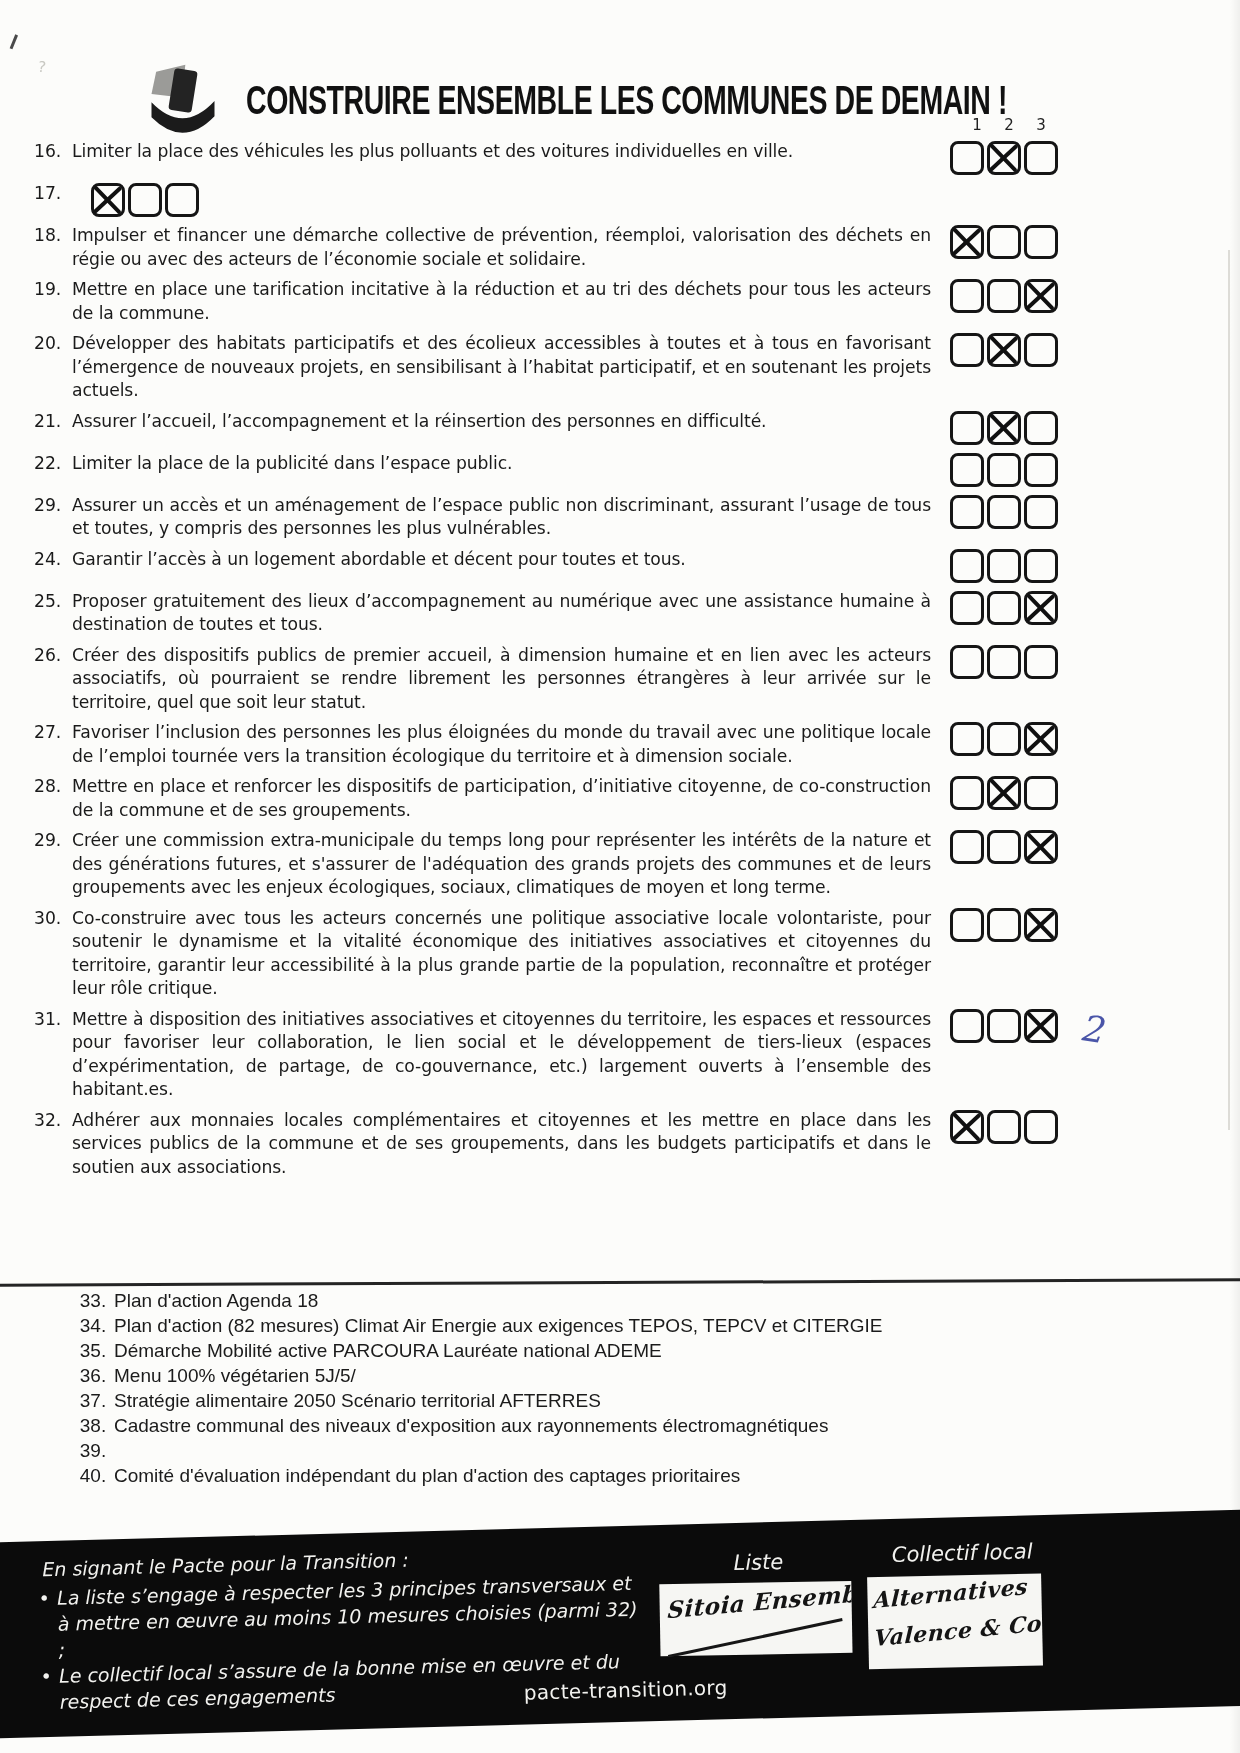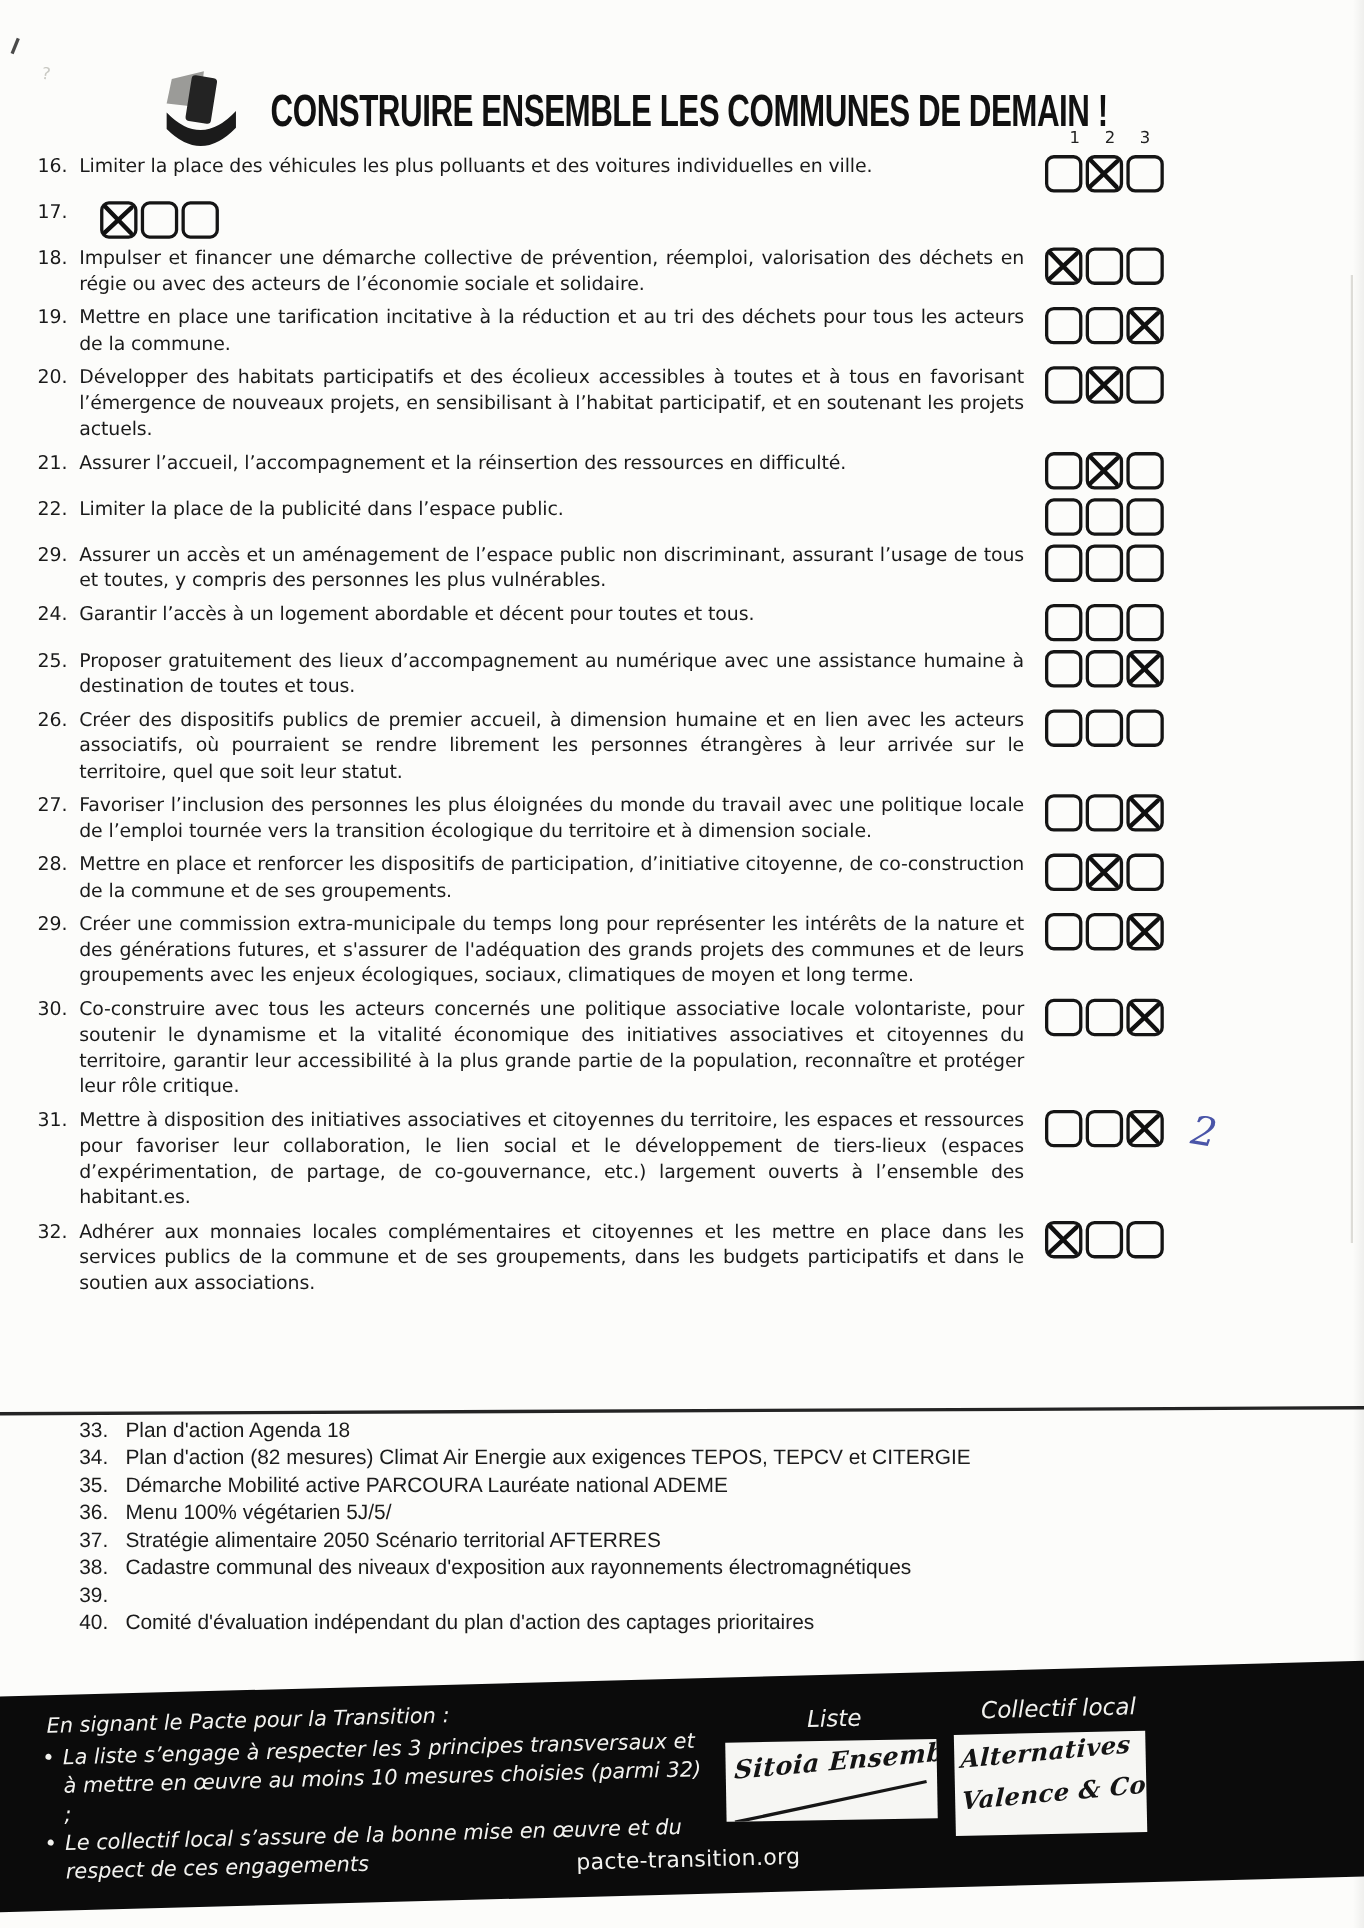--- a/index.html
+++ b/index.html
@@ -36,21 +36,21 @@
   .cb.checked::before{transform:rotate(46deg);}
   .cb.checked::after{transform:rotate(-43deg);}
   .ink-note{
     position:absolute;right:-48px;top:4px;font-family:"DejaVu Serif",serif;
     font-style:italic;font-size:36px;line-height:36px;transform:rotate(9deg);
   }
   
   .sectline{position:absolute;left:0;top:1281px;width:1240px;height:3px;background:#242424;transform:rotate(-0.25deg);}
   .measures{position:absolute;left:72px;top:1288px;width:1060px;font-family:"Liberation Sans",sans-serif;}
   .measures h2{margin:0 0 34px 0;font-size:20px;font-weight:400;letter-spacing:0.6px;color:#1f1f1f;}
-  .measure{display:flex;font-size:19px;line-height:25px;color:#1b1b1b;}
+  .measure{display:flex;font-size:19px;line-height:25px;color:#1b1b1b;text-align:center;}
   .mnum{flex:none;width:42px;}
   
   .band{
     position:absolute;left:-16px;top:1526px;width:1280px;height:196px;
     background:#0b0b0b;color:#f2f2ef;transform:rotate(-1.5deg);
   }
   .band .intro{position:absolute;left:60px;top:17px;font-size:19px;font-style:italic;}
   .band .bullets{position:absolute;left:48px;top:44px;width:610px;}
   .bullet{display:flex;font-size:19px;line-height:26px;font-style:italic;}
   .bullet .dot{flex:none;width:26px;text-align:center;}
@@ -154,21 +154,21 @@
         <div class="cbg">
           <span class="cb"></span>
           <span class="cb checked"></span>
           <span class="cb"></span>
         </div>
         <span class="ink-note" style="color: rgb(74, 85, 168);"></span>
       </div>
 
       <div class="item">
         <span class="num">21.</span>
-        <div class="itext">Assurer l’accueil, l’accompagnement et la réinsertion des ressources en difficulté.</div>
+        <div class="itext">Assurer l’accueil, l’accompagnement et la réinsertion des personnes en difficulté.</div>
         <div class="cbg">
           <span class="cb"></span>
           <span class="cb checked"></span>
           <span class="cb"></span>
         </div>
         <span class="ink-note" style="color: rgb(74, 85, 168);"></span>
       </div>
 
       <div class="item">
         <span class="num">22.</span>

